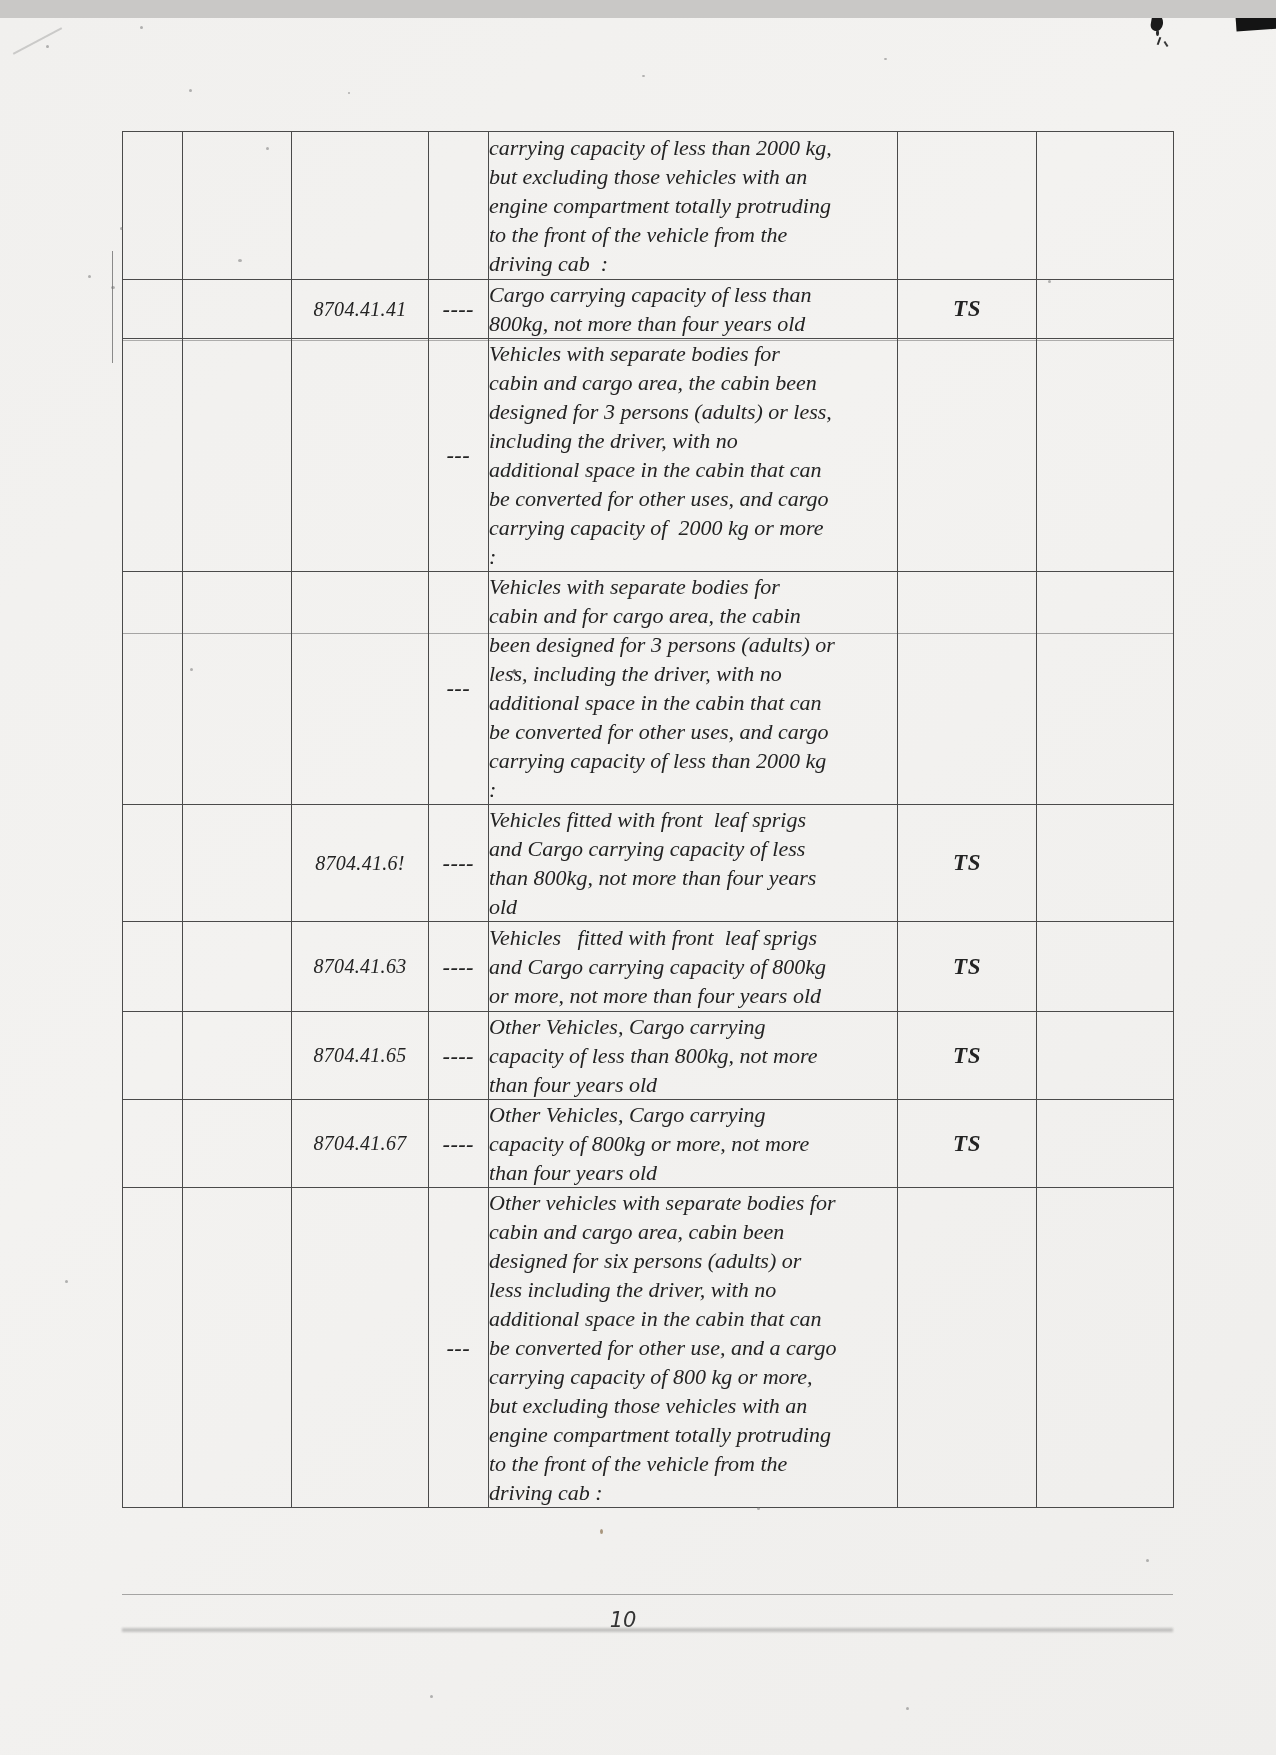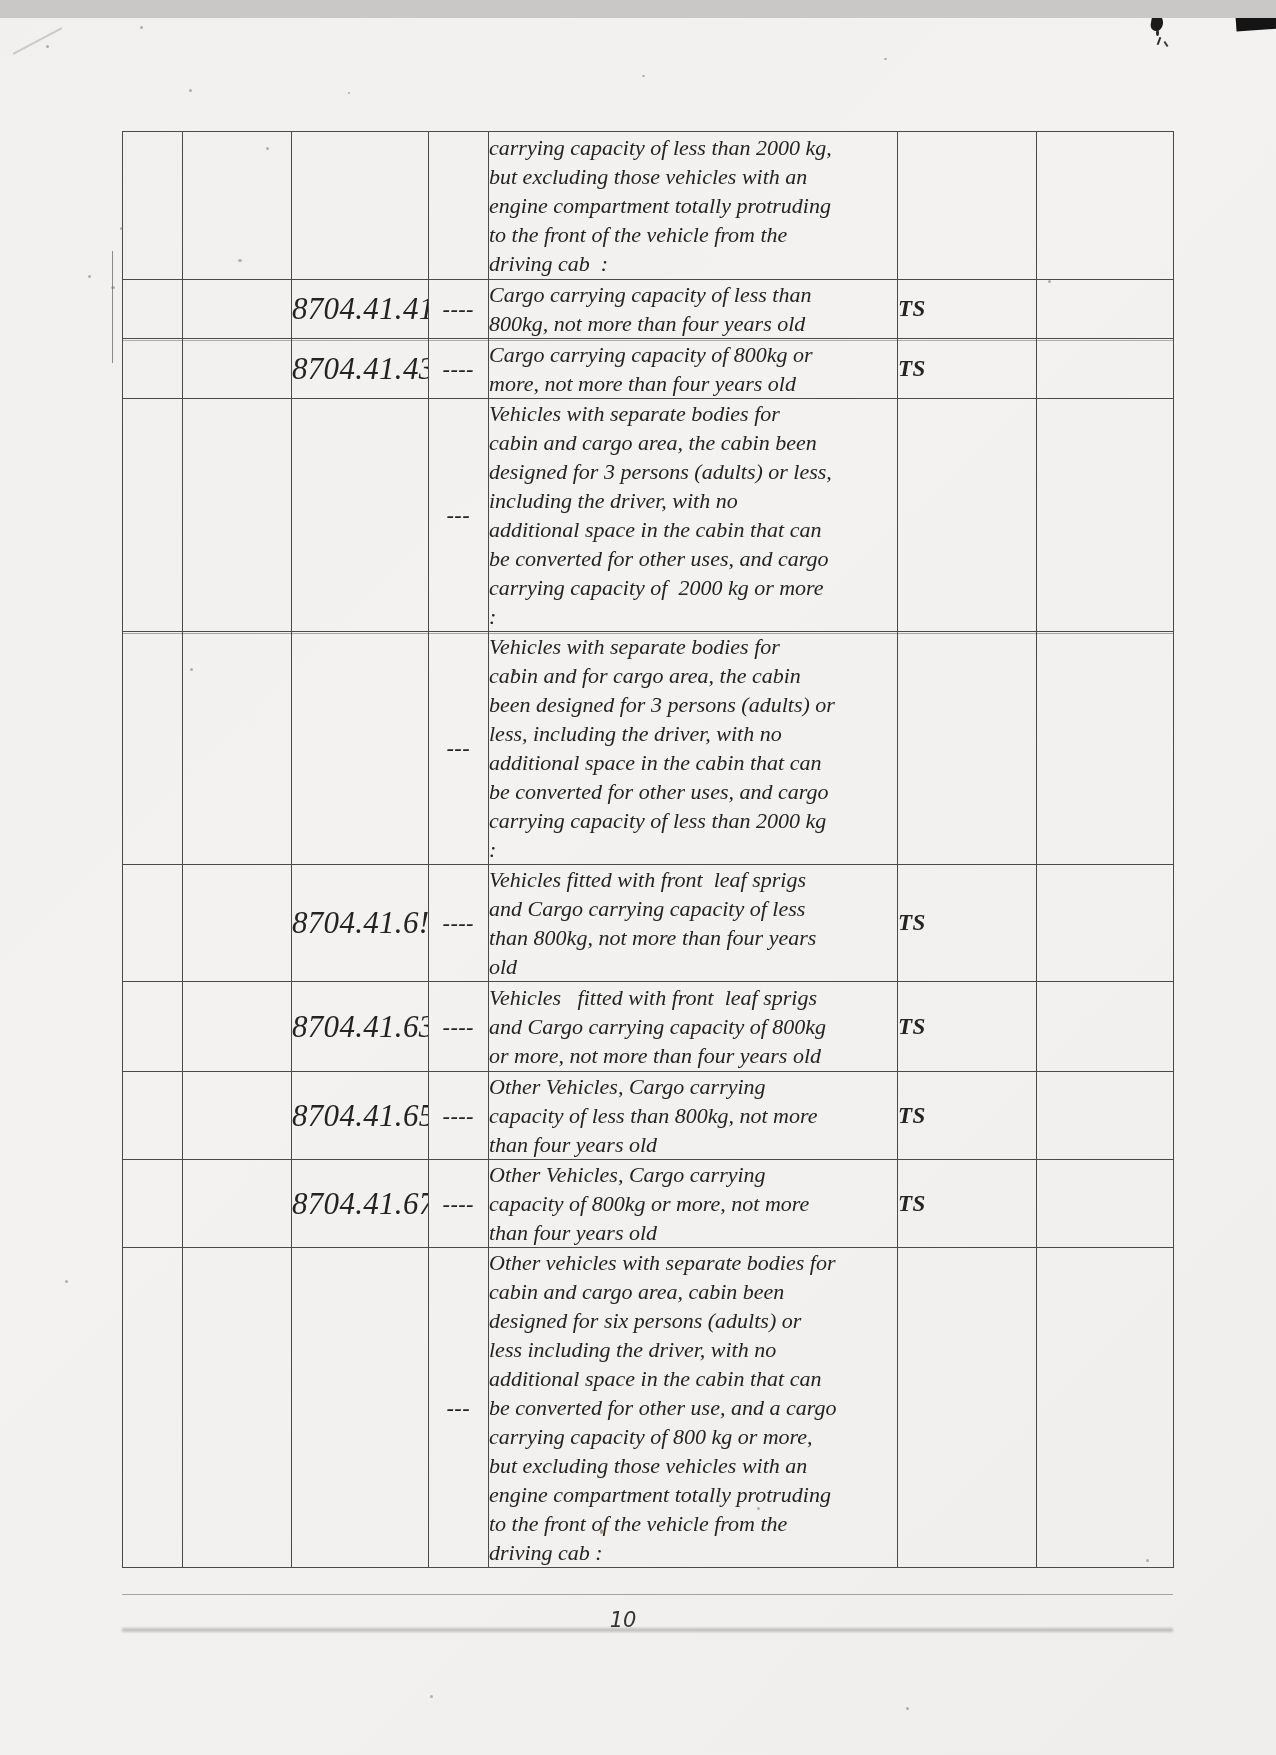--- a/index.html
+++ b/index.html
@@ -17,29 +17,29 @@
     position:absolute;left:122px;top:113px;
     width:1051px;
     border-collapse:collapse;table-layout:fixed;
   }
   table.hs td{
     border:1px solid #4a4a4a;
     padding:0;
     vertical-align:middle;
     overflow:hidden;
   }
-  td.code{text-align:center;font-size:31px;letter-spacing:.3px;white-space:nowrap;}
+  td.code{text-align:center;font-size:20px;letter-spacing:.3px;white-space:nowrap;}
   td.dash{text-align:center;font-size:22px;font-weight:bold;letter-spacing:.5px;}
   td.desc{
     vertical-align:top;
     font-size:22px;line-height:29px;
     padding:1px 4px 0 9px;
     white-space:pre-wrap;
   }
-  td.duty{text-align:left;font-weight:bold;font-size:23px;letter-spacing:.5px;}
+  td.duty{text-align:center;font-weight:bold;font-size:23px;letter-spacing:.5px;}
   tr.r1{height:148px}
   tr.r2{height:57px}
   tr.r3{height:60px}
   tr.r4{height:233px}
   tr.r5{height:32px}
   tr.r6{height:230px}
   tr.r7{height:117px}
   tr.r8{height:90px}
   tr.r9{height:87px}
   tr.r10{height:86px}
@@ -95,30 +95,20 @@
         <td class="duty"></td>
         <td></td>
       </tr>
       <tr class="r2">
         <td></td>
         <td></td>
         <td class="code">8704.41.41</td>
         <td class="dash">----</td>
         <td class="desc">Cargo carrying capacity of less than
 800kg, not more than four years old</td>
-        <td class="duty">TS</td>
-        <td></td>
-      </tr>
-      <tr class="r3">
-        <td></td>
-        <td></td>
-        <td class="code">8704.41.43</td>
-        <td class="dash">----</td>
-        <td class="desc">Cargo carrying capacity of 800kg or
-more, not more than four years old</td>
         <td class="duty">TS</td>
         <td></td>
       </tr>
       <tr class="r4">
         <td></td>
         <td></td>
         <td class="code"></td>
         <td class="dash">---</td>
         <td class="desc">Vehicles with separate bodies for
 cabin and cargo area, the cabin been

